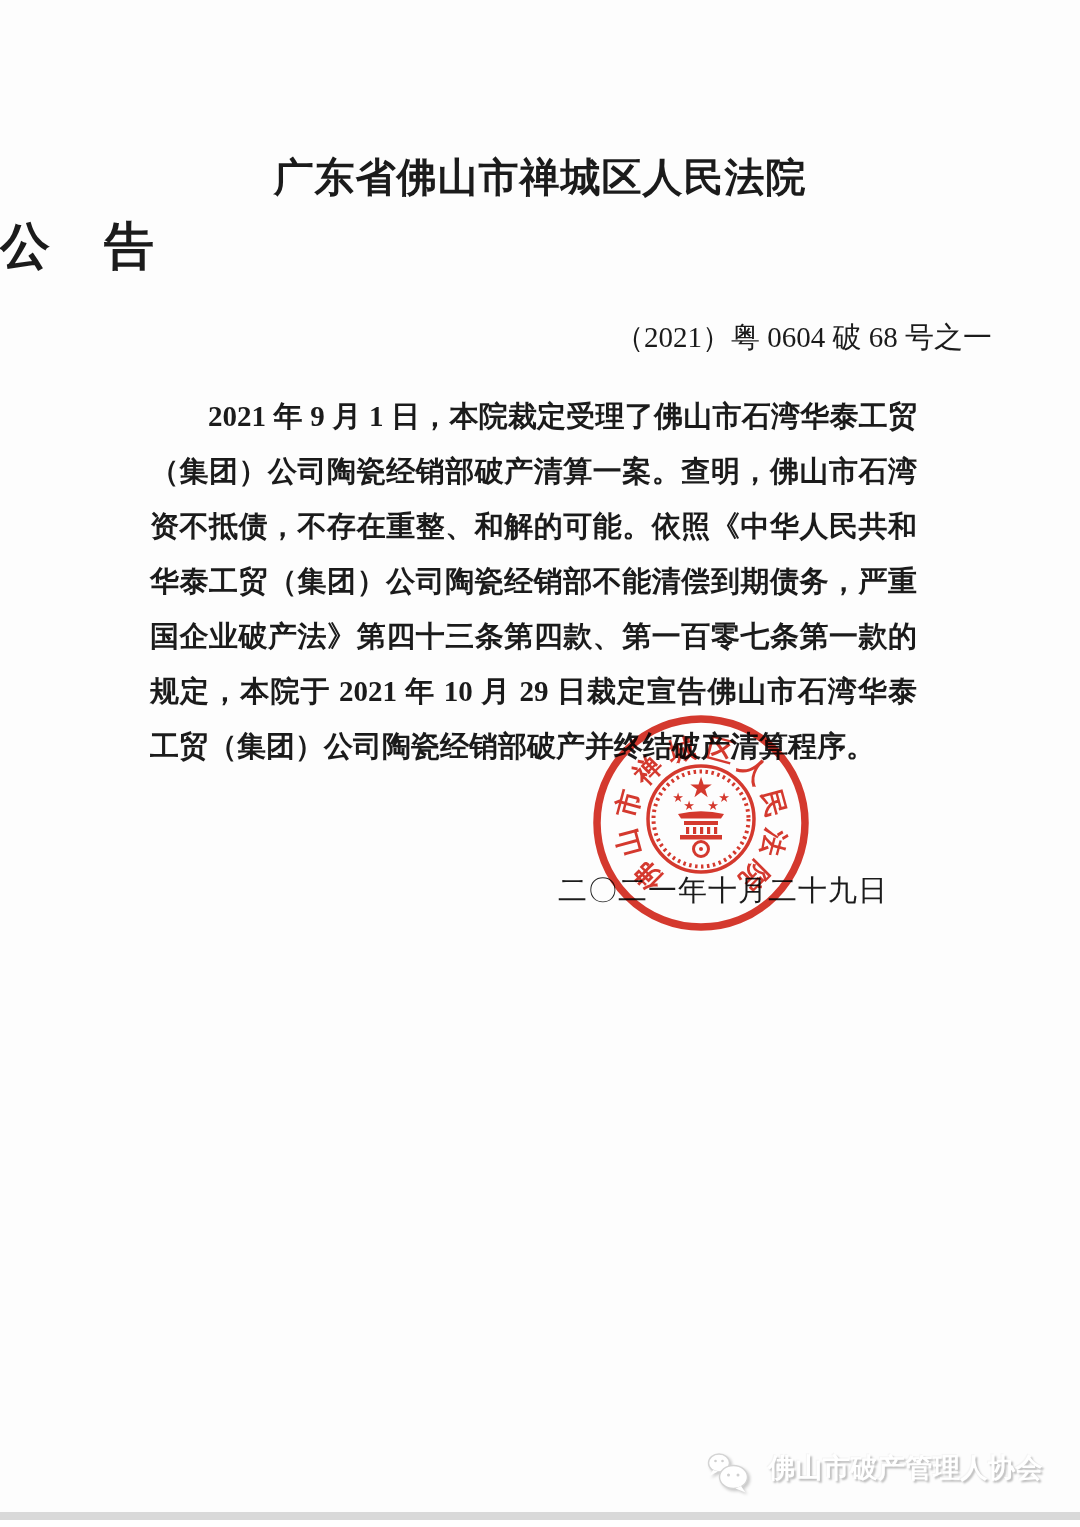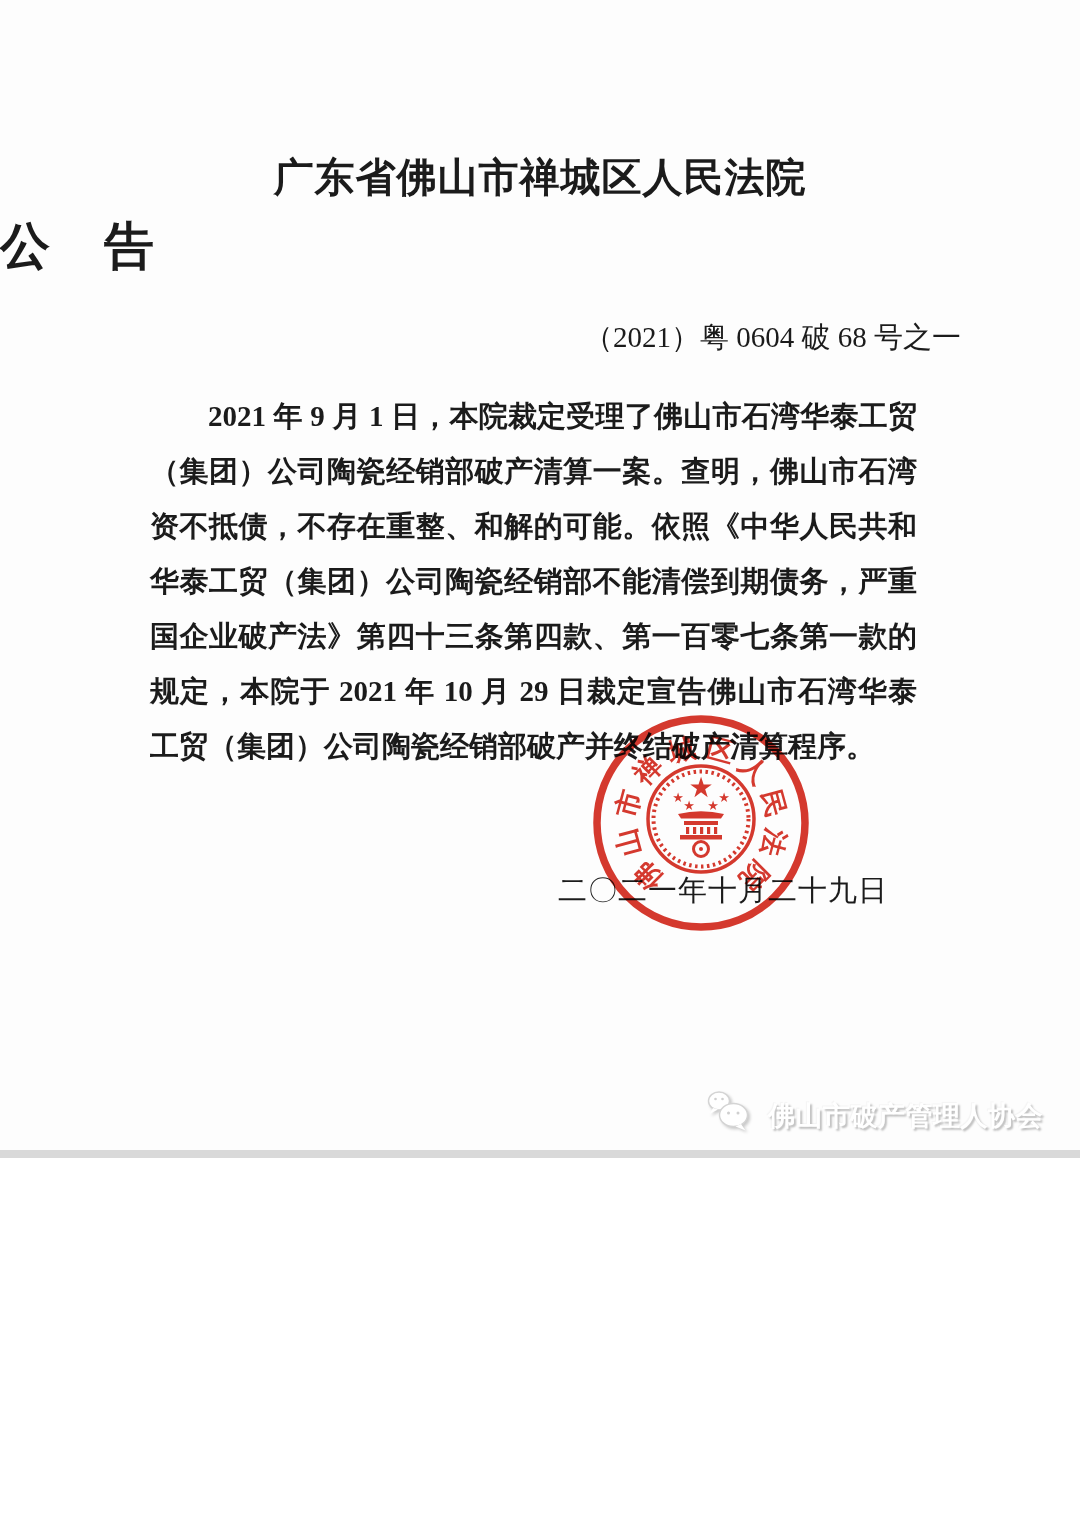--- a/index.html
+++ b/index.html
@@ -1,18 +1,18 @@
 <!DOCTYPE html>
 <html><head>
 <meta charset="utf-8">
 <style>
   html,body{margin:0;padding:0;}
   .page{
     position:relative;
-    width:1080px;height:1158px;
+    width:1080px;height:1520px;
     background:#fdfdfd;
     color:#1b1b1b;
     font-family:"Liberation Serif","DejaVu Serif",serif;
     overflow:hidden;
   }
   .court-name{
     padding-top:153px;
     font-size:40px;font-weight:700;
     text-align:center;line-height:50px;
     letter-spacing:1px;
@@ -20,21 +20,21 @@
   .doc-title{
     margin-top:12px;
     font-size:50px;font-weight:700;
     text-align:left;line-height:62px;
     letter-spacing:2px;
   }
   .case-number{
     margin-top:42px;
     font-size:29px;line-height:36px;
     text-align:right;
-    padding-right:119px;
+    padding-right:88px;
   }
   .body-block{
     margin:34px 163px 0 150px;
     font-weight:bold;
   }
   .body-line{
     height:55px;line-height:55px;
     font-size:29px;
     white-space:pre-wrap;
   }
@@ -46,21 +46,21 @@
   }
   .seal{
     position:absolute;left:590px;top:712px;
     width:222px;height:222px;
     mix-blend-mode:multiply;
     opacity:.92;
   }
   .seal svg{display:block;width:100%;height:100%;}
   .watermark{
     position:absolute;right:37px;bottom:24px;
-    display:flex;align-items:flex-end;gap:17px;
+    display:flex;align-items:flex-start;gap:17px;
   }
   .watermark-label{
     font-family:"Liberation Sans","DejaVu Sans",sans-serif;
     font-size:27px;font-weight:700;
     color:#ffffff;
     letter-spacing:0.5px;
     text-shadow:2px 2px 2px #bdbdbd, -1px -1px 1px #f4f4f4;
   }
   .wechat-icon{filter:drop-shadow(2px 2px 1.5px #c9c9c9);}
   .bottom-strip{

